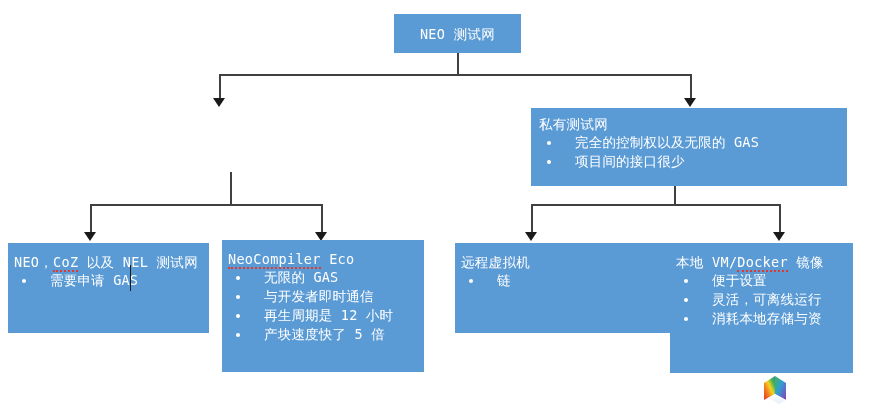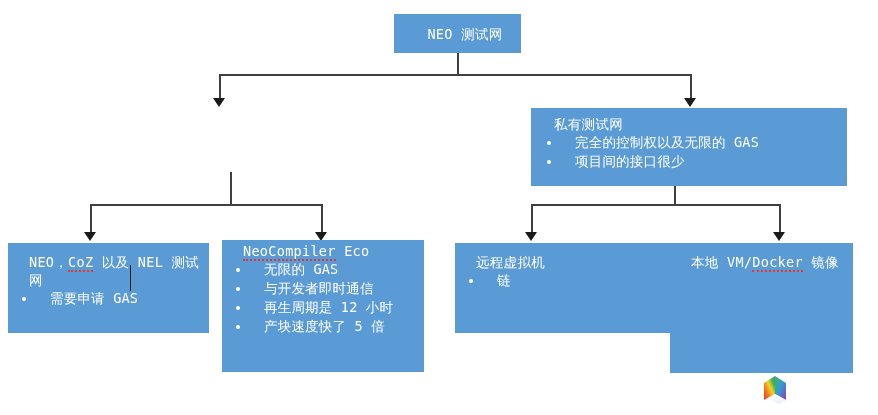--- a/index.html
+++ b/index.html
@@ -23,21 +23,20 @@
     color: #ffffff;
     box-sizing: border-box;
     overflow: hidden;
     font-family: "DejaVu Sans Mono", "Liberation Mono", monospace;
   }
   .node .title {
     font-size: 13.5px;
     line-height: 18px;
     white-space: normal;
     letter-spacing: 0.3px;
-    margin-left: 15px;
   }
   .node.center-node {
     display: flex;
     align-items: center;
     justify-content: center;
   }
   .node.center-node .title {
     font-size: 13.5px;
     text-align: center;
   }
@@ -132,21 +131,21 @@
   <div class="node" style="left:8px; top:243px; width:201px; height:90px; padding:10px 4px 0 6px;">
     <div class="title">
       <span>NEO，</span><span class="misspell">CoZ</span><span> 以及 NEL 测试网</span>
     </div>
     <ul class="bullets">
       <li><span class="bdot"></span><span>需要申请 GAS</span></li>
     </ul>
     <div class="caret" style="left:122px; top:22px; height:26px;"></div>
   </div>
 
-  <div class="node" style="left:222px; top:240px; width:202px; height:132px; padding:2px 4px 0 6px;">
+  <div class="node" style="left:222px; top:240px; width:202px; height:132px; padding:10px 4px 0 6px;">
     <div class="title">
       <span class="misspell">NeoCompiler</span><span> Eco</span>
     </div>
     <ul class="bullets">
       <li><span class="bdot"></span><span>无限的 GAS</span></li>
       <li><span class="bdot"></span><span>与开发者即时通信</span></li>
       <li><span class="bdot"></span><span>再生周期是 12 小时</span></li>
       <li><span class="bdot"></span><span>产块速度快了 5 倍</span></li>
     </ul>
   </div>
@@ -156,20 +155,25 @@
     <ul class="bullets">
       <li><span class="bdot"></span></li>
       <li style="padding-left:36px;"><span>链</span></li>
     </ul>
   </div>
 
   <div class="node" style="left:670px; top:243px; width:183px; height:130px; padding:10px 0 0 6px;">
     <div class="title">
       <span>本地 VM/</span><span class="misspell">Docker</span><span> 镜像</span>
     </div>
+    <ul class="bullets">
+      <li><span class="bdot"></span><span>便于设置</span></li>
+      <li><span class="bdot"></span><span>灵活，可离线运行</span></li>
+      <li><span class="bdot"></span><span>消耗本地存储与资</span></li>
+    </ul>
   </div>
 
   <div class="logo" style="left:762px; top:374px; width:30px; height:32px;">
     <svg width="30" height="32" viewBox="0 0 30 32">
       <defs>
         <linearGradient id="g1" x1="0" y1="1" x2="1" y2="0">
           <stop offset="0%" stop-color="#e8352b"></stop>
           <stop offset="30%" stop-color="#f07c1e"></stop>
           <stop offset="55%" stop-color="#f5d324"></stop>
           <stop offset="78%" stop-color="#46b34a"></stop>

